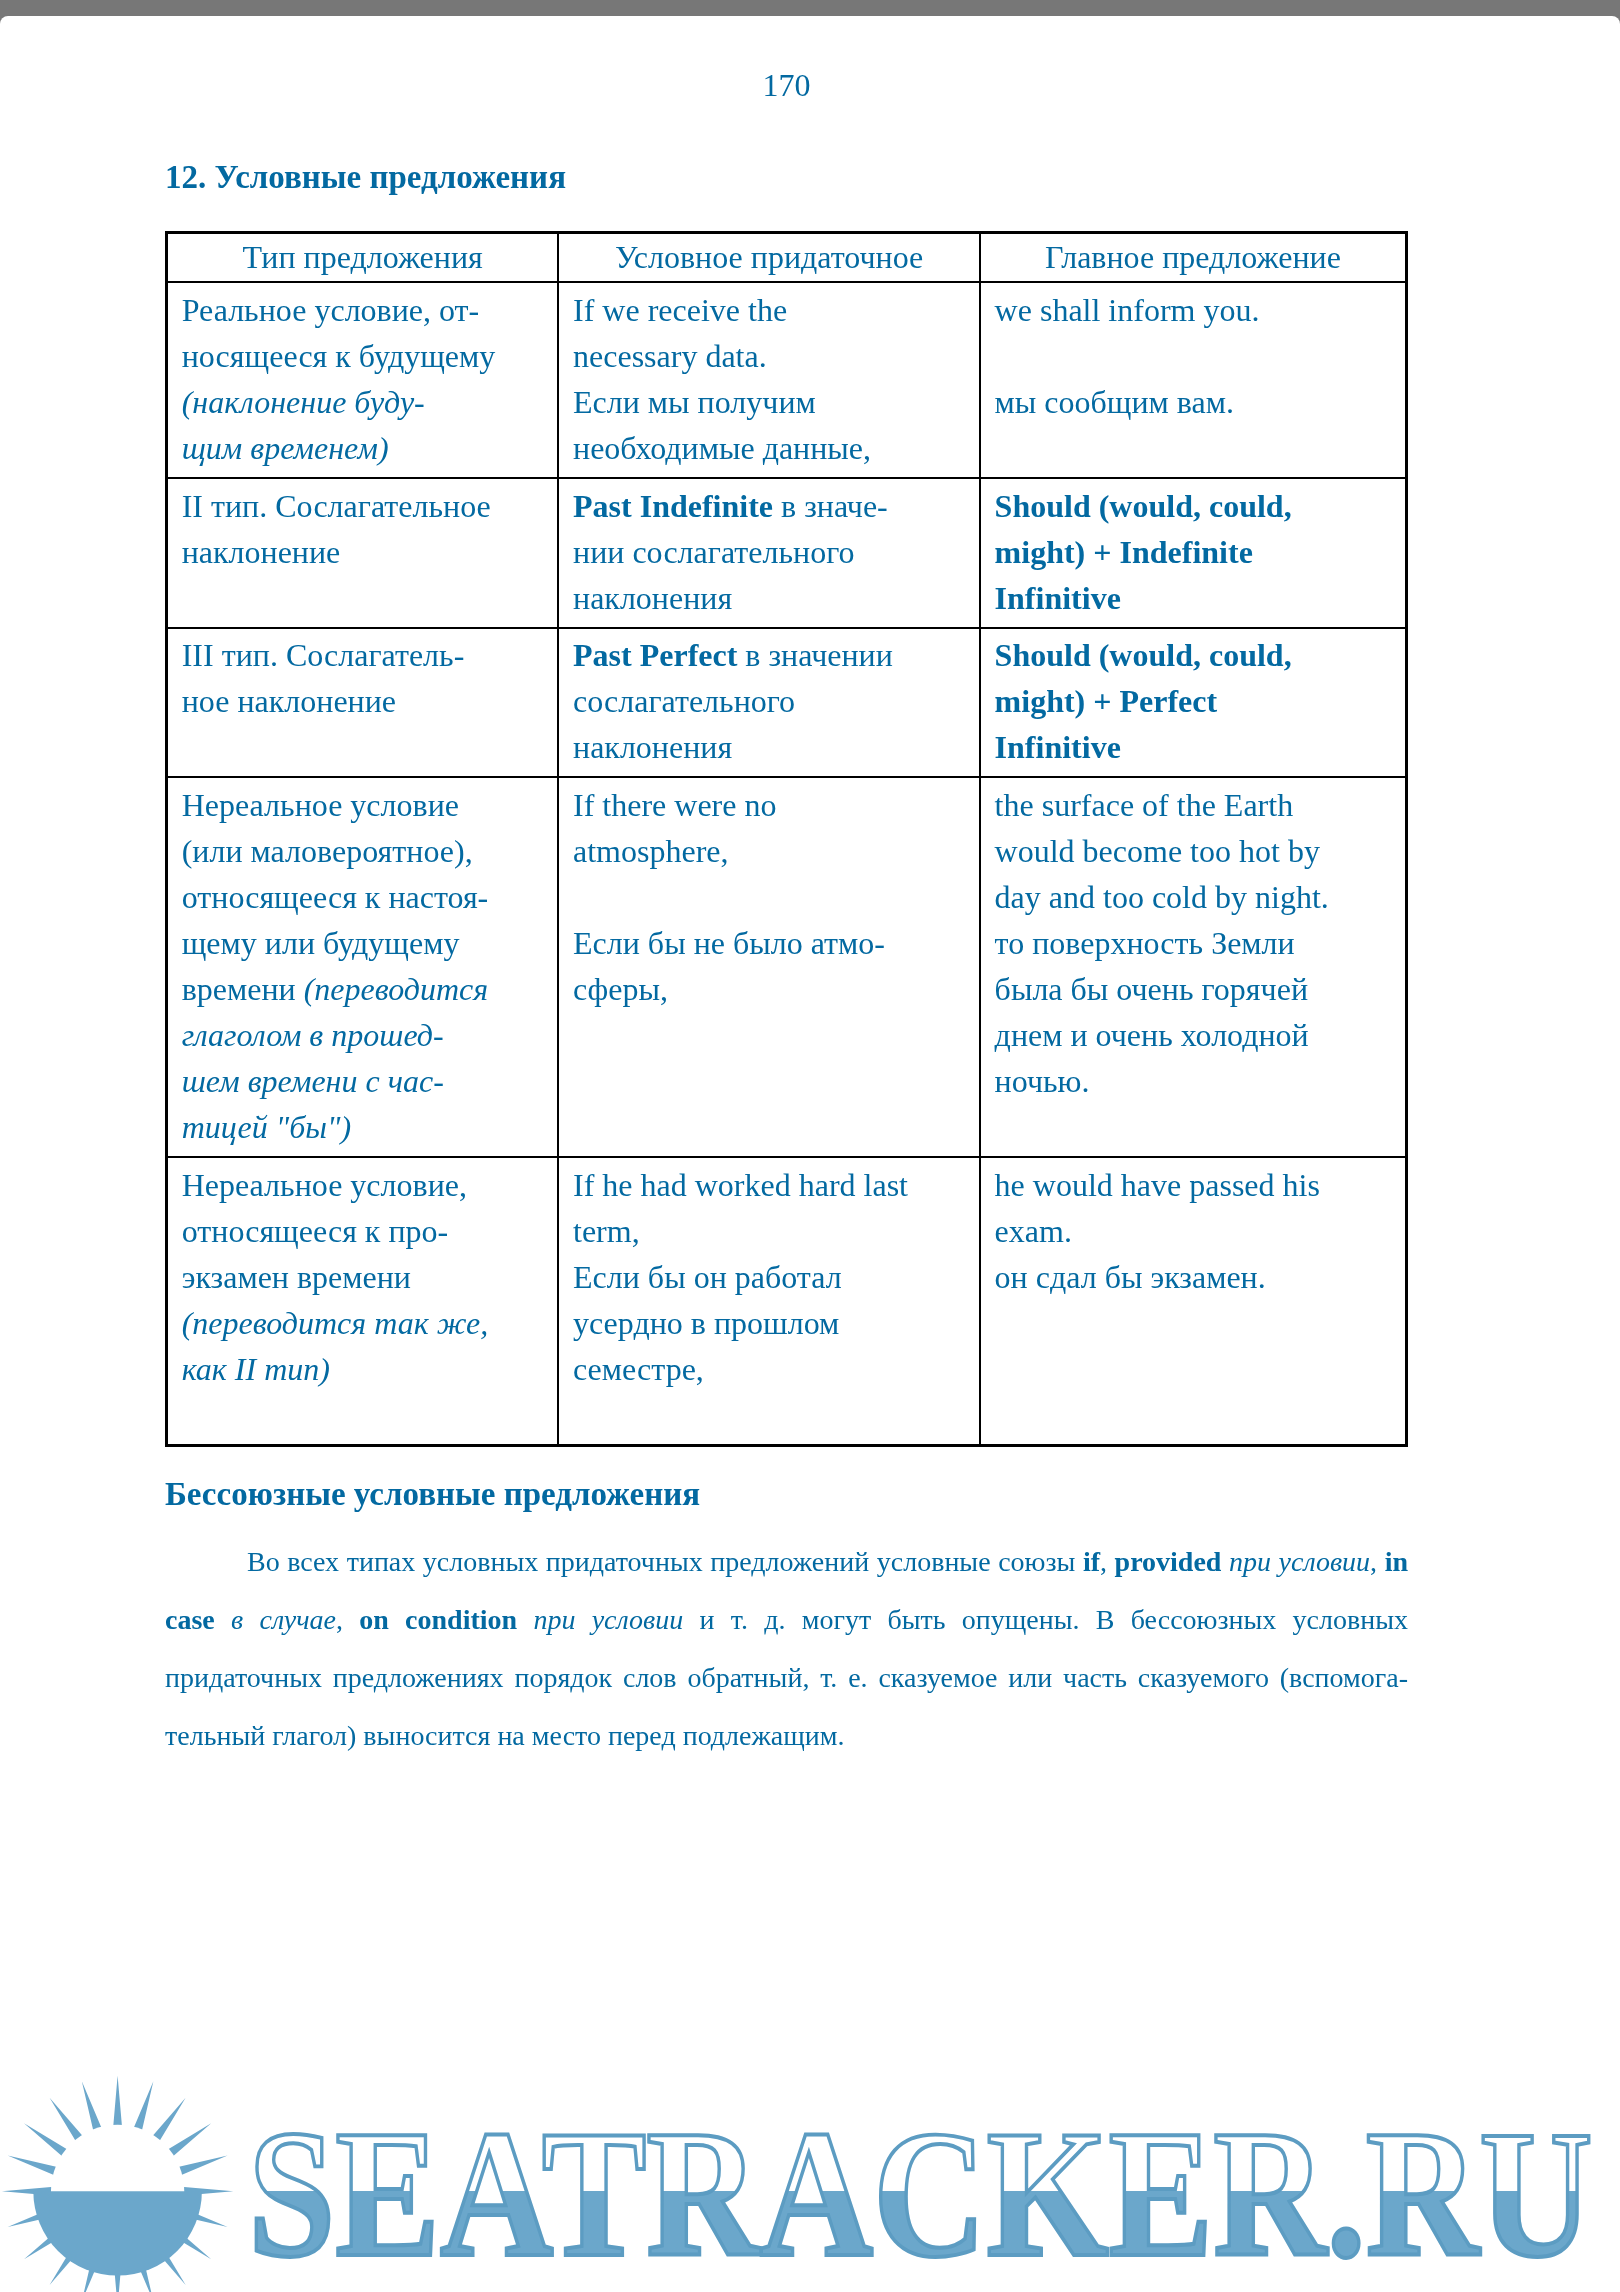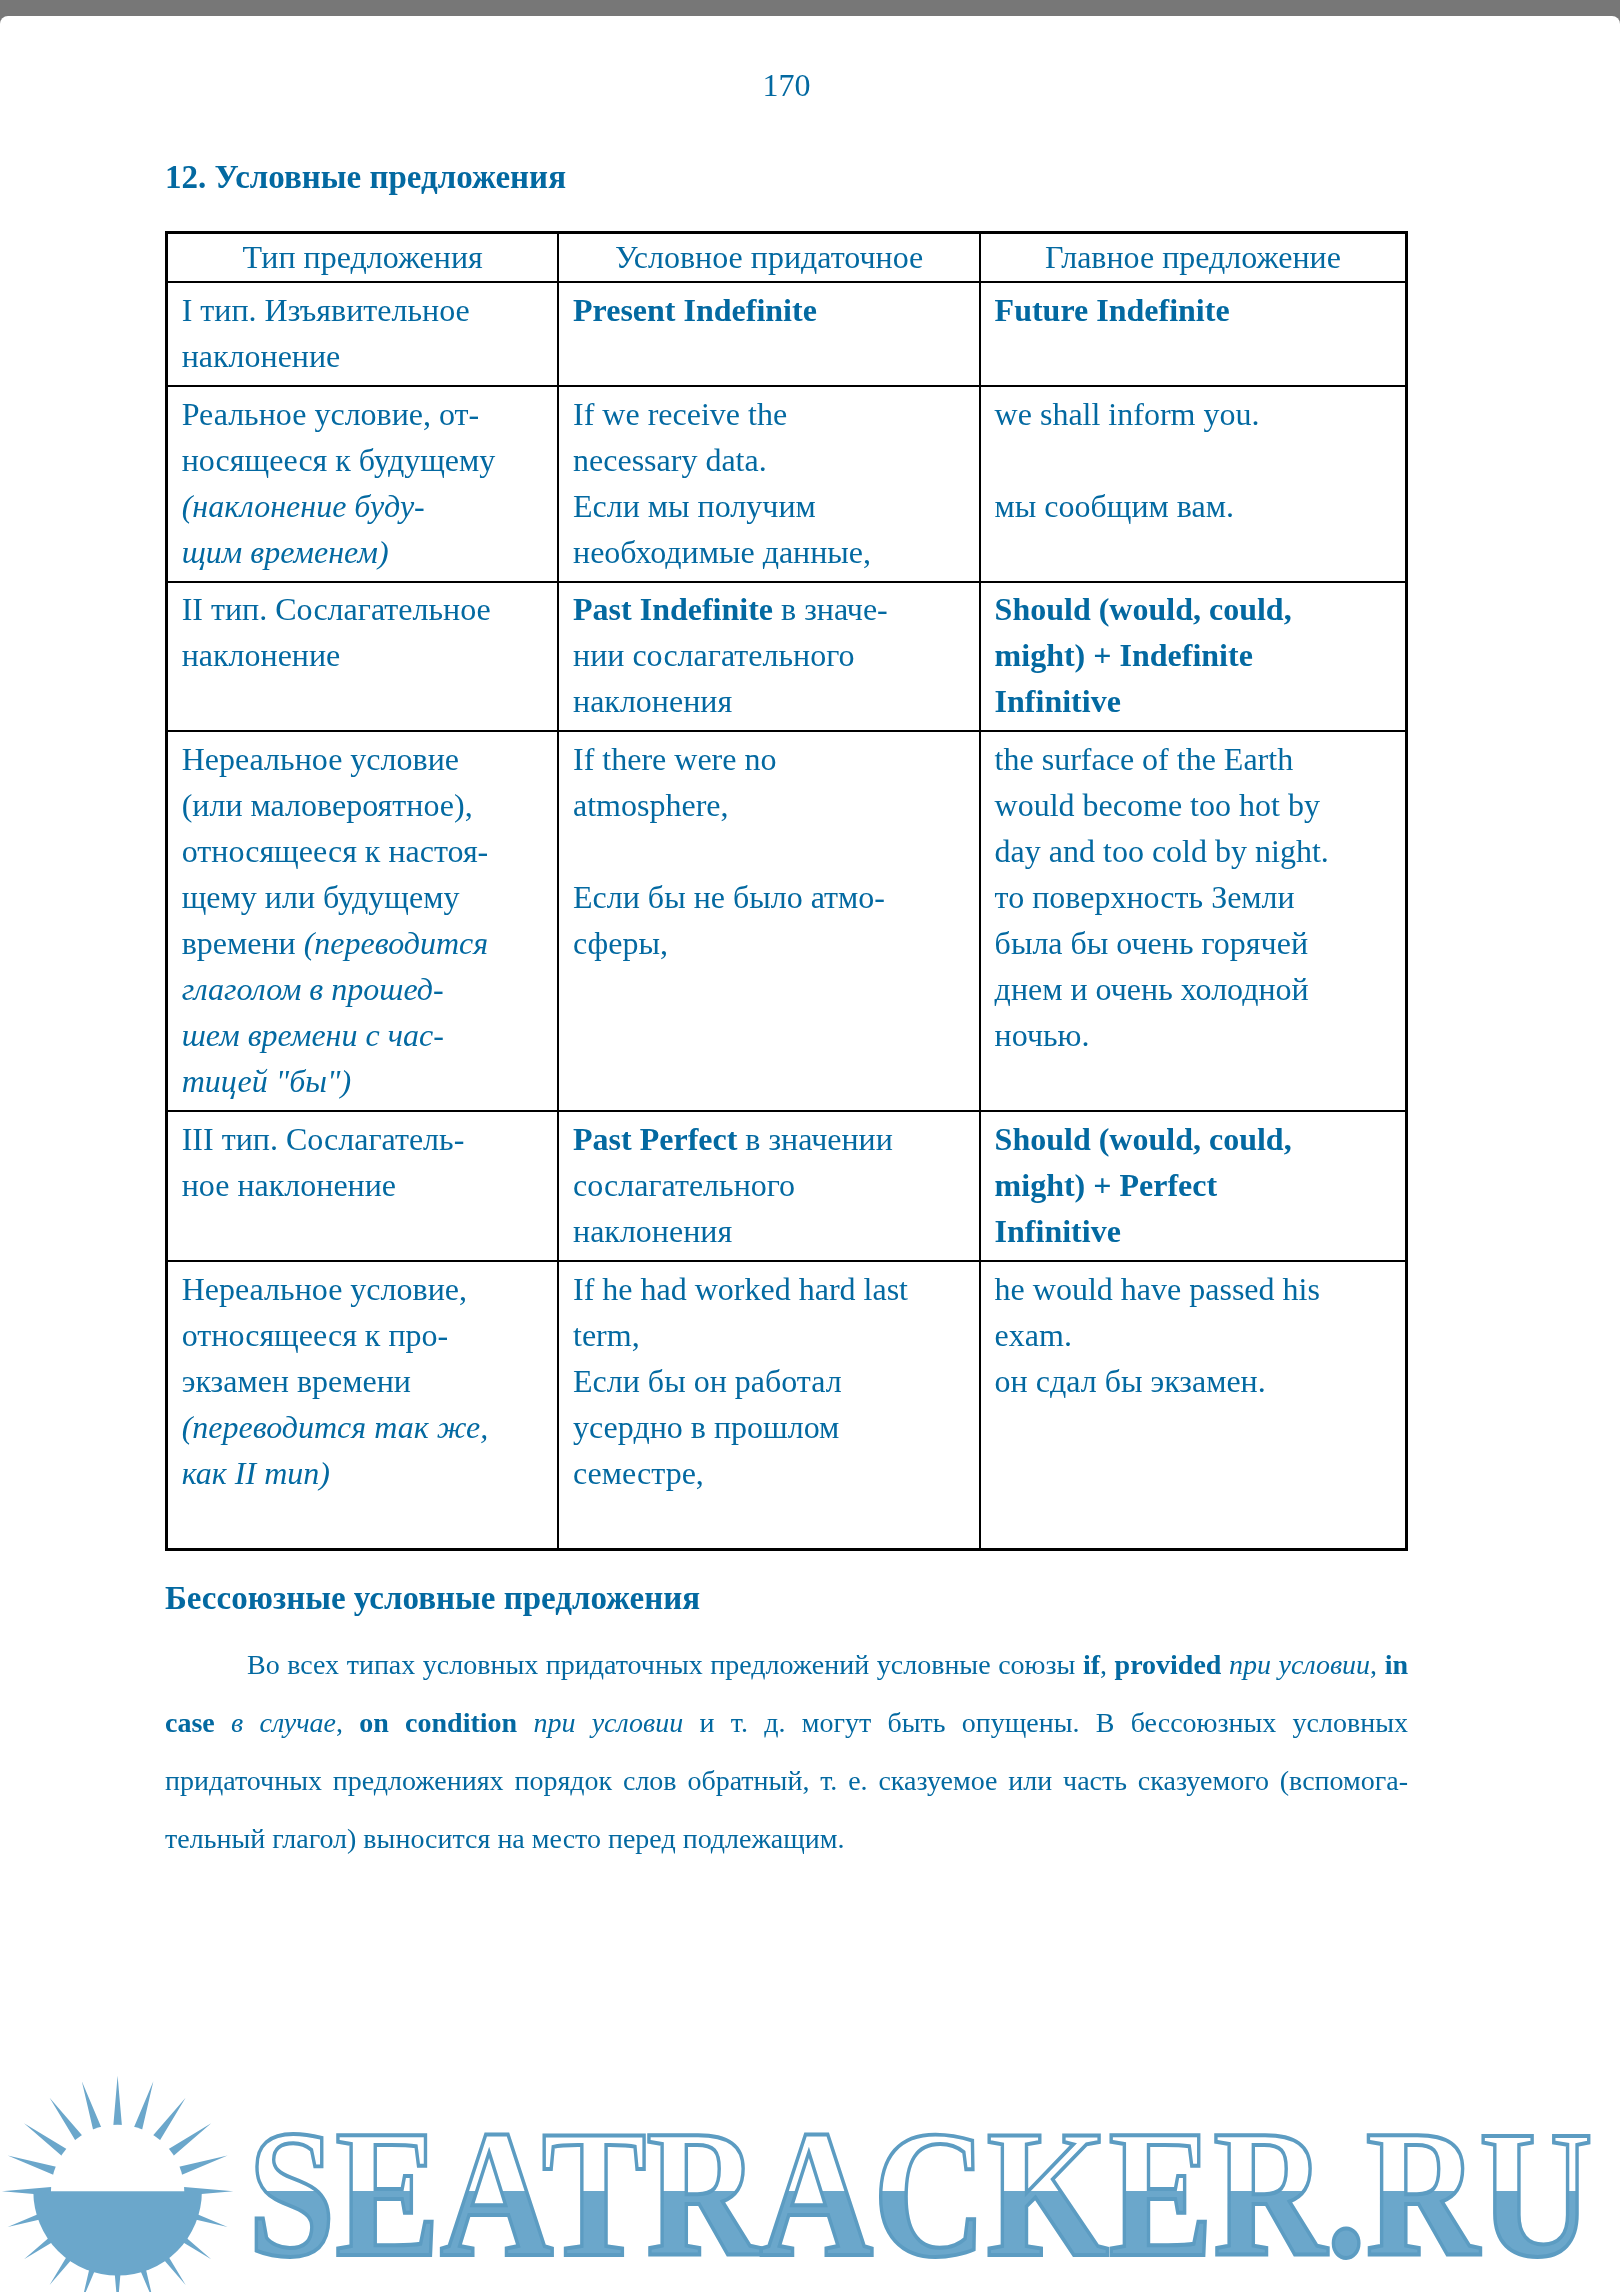--- a/index.html
+++ b/index.html
@@ -62,32 +62,20 @@
           <col class="c3">
         </colgroup>
       <tbody>
       <tr>
         <th>Тип предложения</th>
         <th>Условное придаточное</th>
         <th>Главное предложение</th>
       </tr>
       <tr>
         <td>
-              <div class="ln"><span>I тип. Изъявительное</span></div>
-              <div class="ln"><span>наклонение</span></div>
-            </td>
-        <td>
-              <div class="ln"><span class="b">Present Indefinite</span></div>
-            </td>
-        <td>
-              <div class="ln"><span class="b">Future Indefinite</span></div>
-            </td>
-      </tr>
-      <tr>
-        <td>
               <div class="ln"><span>Реальное условие, от-</span></div>
               <div class="ln"><span>носящееся к будущему</span></div>
               <div class="ln"><span class="i">(наклонение буду-</span></div>
               <div class="ln"><span class="i">щим временем)</span></div>
             </td>
         <td>
               <div class="ln"><span>If we receive the</span></div>
               <div class="ln"><span>necessary data.</span></div>
               <div class="ln"><span>Если мы получим</span></div>
               <div class="ln"><span>необходимые данные,</span></div>
@@ -109,20 +97,36 @@
               <div class="ln"><span>наклонения</span></div>
             </td>
         <td>
               <div class="ln"><span class="b">Should (would, could,</span></div>
               <div class="ln"><span class="b">might) + Indefinite</span></div>
               <div class="ln"><span class="b">Infinitive</span></div>
             </td>
       </tr>
       <tr>
         <td>
+              <div class="ln"><span>III тип. Сослагатель-</span></div>
+              <div class="ln"><span>ное наклонение</span></div>
+            </td>
+        <td>
+              <div class="ln"><span class="b">Past Perfect</span><span> в значении</span></div>
+              <div class="ln"><span>сослагательного</span></div>
+              <div class="ln"><span>наклонения</span></div>
+            </td>
+        <td>
+              <div class="ln"><span class="b">Should (would, could,</span></div>
+              <div class="ln"><span class="b">might) + Perfect</span></div>
+              <div class="ln"><span class="b">Infinitive</span></div>
+            </td>
+      </tr>
+      <tr>
+        <td>
               <div class="ln"><span>Нереальное условие</span></div>
               <div class="ln"><span>(или маловероятное),</span></div>
               <div class="ln"><span>относящееся к настоя-</span></div>
               <div class="ln"><span>щему или будущему</span></div>
               <div class="ln"><span>времени </span><span class="i">(переводится</span></div>
               <div class="ln"><span class="i">глаголом в прошед-</span></div>
               <div class="ln"><span class="i">шем времени с час-</span></div>
               <div class="ln"><span class="i">тицей "бы")</span></div>
             </td>
         <td>
@@ -133,36 +137,20 @@
               <div class="ln"><span>сферы,</span></div>
             </td>
         <td>
               <div class="ln"><span>the surface of the Earth</span></div>
               <div class="ln"><span>would become too hot by</span></div>
               <div class="ln"><span>day and too cold by night.</span></div>
               <div class="ln"><span>то поверхность Земли</span></div>
               <div class="ln"><span>была бы очень горячей</span></div>
               <div class="ln"><span>днем и очень холодной</span></div>
               <div class="ln"><span>ночью.</span></div>
-            </td>
-      </tr>
-      <tr>
-        <td>
-              <div class="ln"><span>III тип. Сослагатель-</span></div>
-              <div class="ln"><span>ное наклонение</span></div>
-            </td>
-        <td>
-              <div class="ln"><span class="b">Past Perfect</span><span> в значении</span></div>
-              <div class="ln"><span>сослагательного</span></div>
-              <div class="ln"><span>наклонения</span></div>
-            </td>
-        <td>
-              <div class="ln"><span class="b">Should (would, could,</span></div>
-              <div class="ln"><span class="b">might) + Perfect</span></div>
-              <div class="ln"><span class="b">Infinitive</span></div>
             </td>
       </tr>
       <tr>
         <td>
               <div class="ln"><span>Нереальное условие,</span></div>
               <div class="ln"><span>относящееся к про-</span></div>
               <div class="ln"><span>экзамен времени</span></div>
               <div class="ln"><span class="i">(переводится так же,</span></div>
               <div class="ln"><span class="i">как II тип)</span></div>
             </td>

